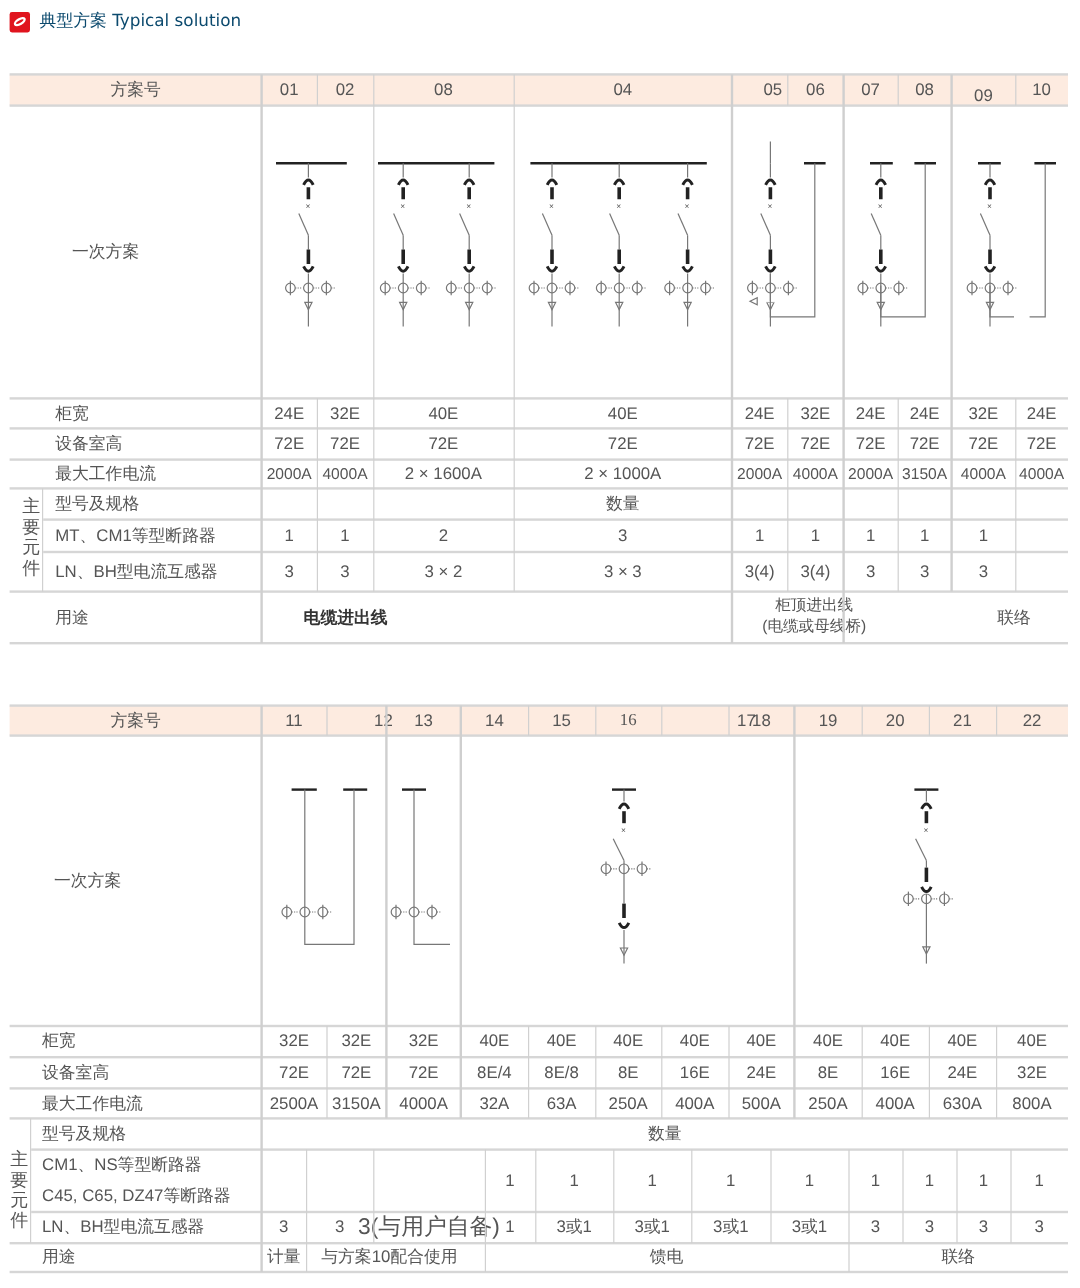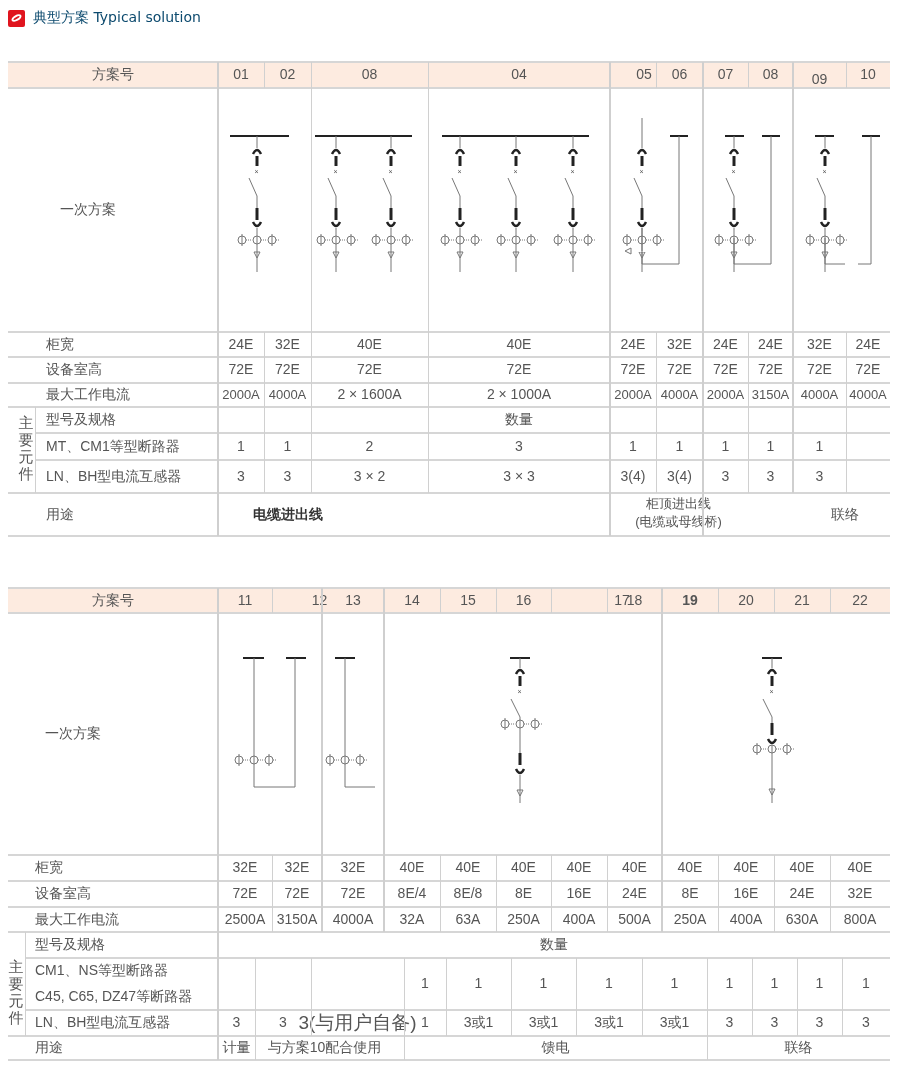--- a/index.html
+++ b/index.html
@@ -203,24 +203,24 @@
 </div>
 
 <div class="tbl">
   <div class="c hdr" style="left:8px;top:588px;width:882px;height:25px;"></div>
   <div class="c" style="left:8px;top:588px;width:210px;height:25px;">方案号</div>
   <div class="c" style="left:218px;top:588px;width:54px;height:25px;">11</div>
   <div class="c" style="left:272px;top:588px;width:50px;height:25px;padding-left:45px;">12</div>
   <div class="c" style="left:322px;top:588px;width:62px;height:25px;">13</div>
   <div class="c" style="left:384px;top:588px;width:56px;height:25px;">14</div>
   <div class="c" style="left:440px;top:588px;width:56px;height:25px;">15</div>
-  <div class="c" style="left:496px;top:588px;width:55px;height:25px;">16</div>
+  <div class="c" style="left:496px;top:588px;width:55px;height:25px;font-family:Liberation Serif, serif;">16</div>
   <div class="c" style="left:551px;top:588px;width:56px;height:25px;margin-left:43px;">17</div>
   <div class="c" style="left:607px;top:588px;width:55px;height:25px;">18</div>
-  <div class="c" style="left:662px;top:588px;width:56px;height:25px;font-weight:bold;">19</div>
+  <div class="c" style="left:662px;top:588px;width:56px;height:25px;">19</div>
   <div class="c" style="left:718px;top:588px;width:56px;height:25px;">20</div>
   <div class="c" style="left:774px;top:588px;width:56px;height:25px;">21</div>
   <div class="c" style="left:830px;top:588px;width:60px;height:25px;">22</div>
 
   <div class="c l" style="left:8px;top:613px;width:210px;height:242px;padding-left:37px;">一次方案</div>
 
   <div class="c l" style="left:8px;top:855px;width:210px;height:26px;padding-left:27px;">柜宽</div>
   <div class="c l" style="left:8px;top:881px;width:210px;height:26px;padding-left:27px;">设备室高</div>
   <div class="c l" style="left:8px;top:907px;width:210px;height:25px;padding-left:27px;">最大工作电流</div>
   <div class="side" style="left:7px;top:958px;">主要元件</div>

